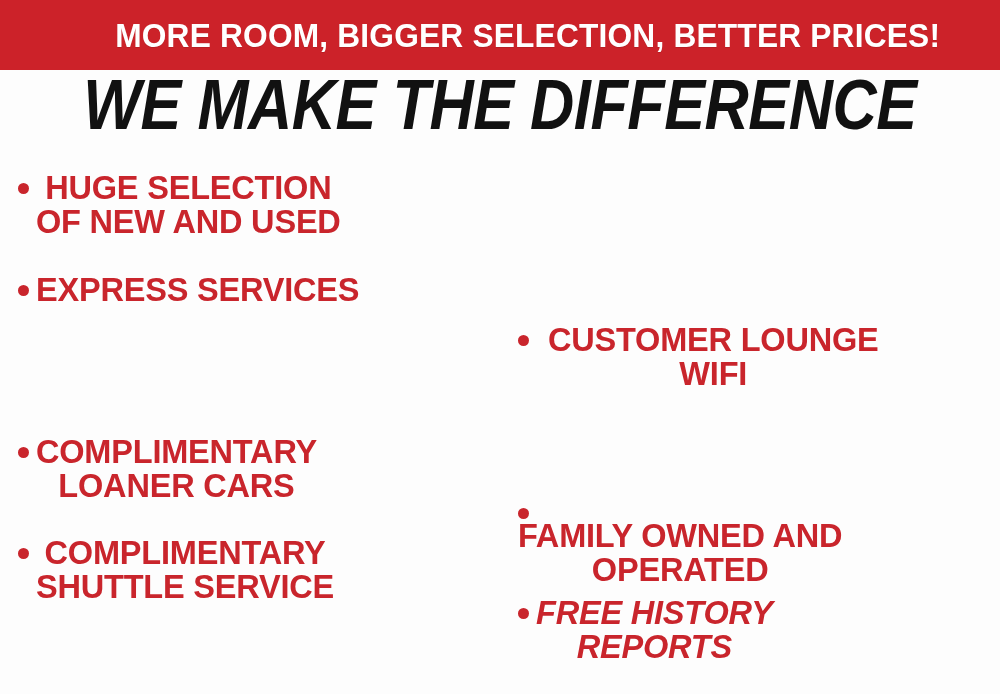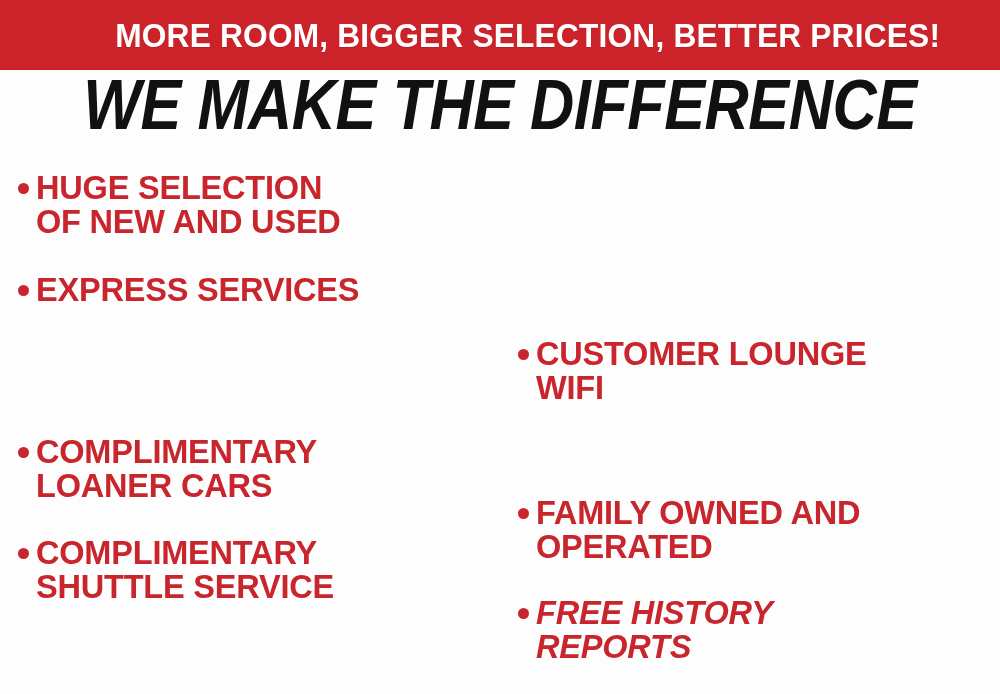--- a/index.html
+++ b/index.html
@@ -79,20 +79,21 @@
     position: absolute;
     left: 0;
     top: 160px;
     width: 1000px;
     height: 534px;
   }
   .col {
     position: absolute;
     top: 0;
     height: 534px;
+    text-align: center;
   }
   .col-left  { left: 18px;  width: 482px; }
   .col-right { left: 518px; width: 482px; }
 
   .bullet {
     position: absolute;
     left: 0;
     display: flex;
     align-items: flex-start;
   }
@@ -121,23 +122,23 @@
   
   .l0 { top: 11px; }
   .l1 { top: 113px; }
   .l2 { top: 175px; }
   .l3 { top: 275px; }
   .l4 { top: 376px; }
 
   
   .r0 { top: 11px; }
   .r1 { top: 113px; }
-  .r2 { top: 177px; }
+  .r2 { top: 163px; gap: 12px; }
   .r3 { top: 275px; }
-  .r4 { top: 336px; }
+  .r4 { top: 336px; flex-direction: column; }
   .r5 { top: 436px; font-style: italic; }
 </style>
 </head>
 <body>
 
 <div id="poster">
 
   <div class="banner">
     <div class="banner-text">MORE ROOM, BIGGER SELECTION, BETTER PRICES!</div>
   </div>

